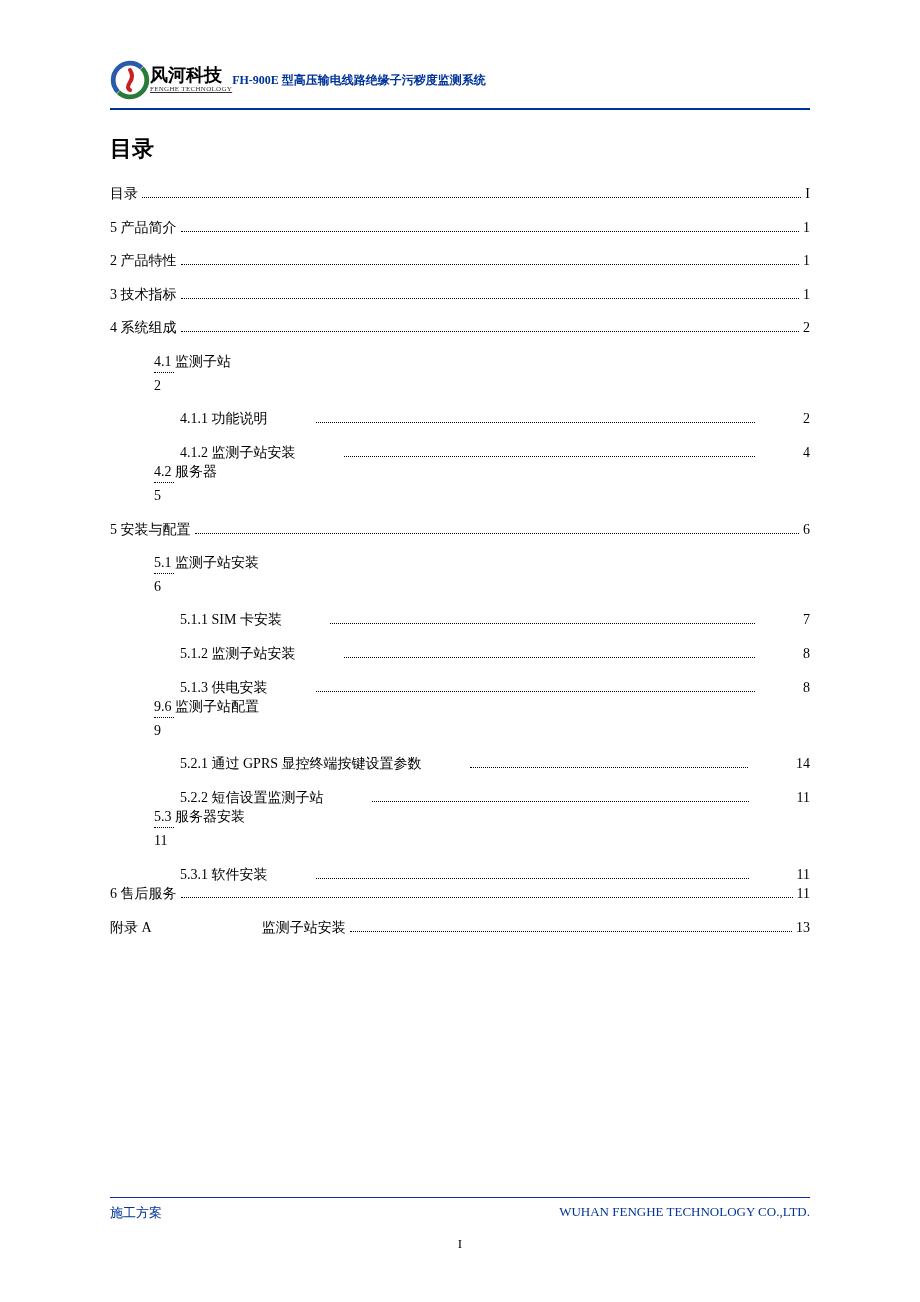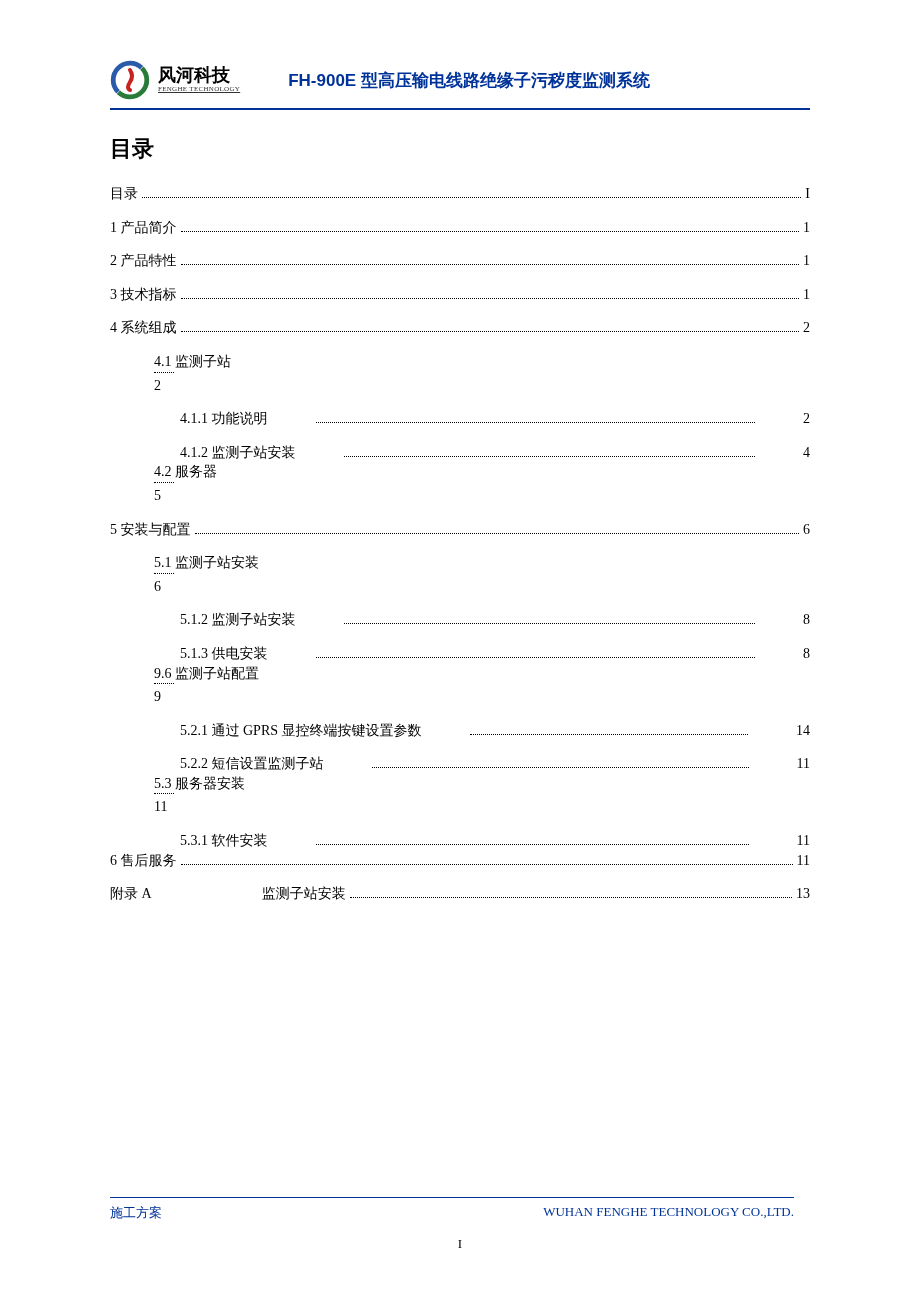--- a/index.html
+++ b/index.html
@@ -8,21 +8,21 @@
       background: #ffffff;
       width: 920px;
       height: 1302px;
       position: relative;
       padding: 60px 110px 60px 110px;
     }
     .header {
       display: flex;
       align-items: center;
       margin-bottom: 8px;
-      gap: 8px;
+      gap: 0;
     }
     .logo {
       width: 40px;
       height: 40px;
     }
     .company-text {
       display: flex;
       flex-direction: column;
       line-height: 1.1;
     }
@@ -32,24 +32,23 @@
       color: #000;
     }
     .company-sub {
       font-size: 7px;
       color: #333;
       letter-spacing: 0.3px;
       text-decoration: underline;
     }
     .doc-title {
       color: #003399;
-      font-size: 17px;
+      font-size: 12px;
       font-weight: bold;
-      margin-left: 40px;
-      font-family: Liberation Sans, sans-serif;
+      font-family: Liberation Serif, serif;
     }
     .header-line {
       border: none;
       border-top: 2px solid #003399;
       margin-bottom: 24px;
     }
     .section-title {
       font-size: 22px;
       font-weight: bold;
       color: #000;
@@ -86,21 +85,21 @@
       margin: 0 4px 3px 4px;
       min-width: 20px;
     }
     .page-num {
       white-space: nowrap;
     }
     .footer {
       position: absolute;
       bottom: 80px;
       left: 110px;
-      right: 126px;
+      right: 110px;
     }
     .footer-line {
       border: none;
       border-top: 1.5px solid #003399;
       margin-bottom: 6px;
     }
     .footer-content {
       display: flex;
       justify-content: space-between;
       font-size: 13px;
@@ -136,21 +135,21 @@
 
 <div class="toc">
 
   <div class="toc-item level1">
     <span class="toc-label">目录</span>
     <span class="dots"></span>
     <span class="page-num">I</span>
   </div>
 
   <div class="toc-item level1">
-    <span class="toc-label">1  产品简介</span>
+    <span class="toc-label">5  产品简介</span>
     <span class="dots"></span>
     <span class="page-num">1</span>
   </div>
 
   <div class="toc-item level1">
     <span class="toc-label">2  产品特性</span>
     <span class="dots"></span>
     <span class="page-num">1</span>
   </div>
 
@@ -195,20 +194,25 @@
     <span class="dots"></span>
     <span class="page-num">6</span>
   </div>
 
   <div class="toc-item level2">
     <span class="toc-label">5.1  监测子站安装</span>
     <span class="dots"></span>
     <span class="page-num">6</span>
   </div>
 
+  <div class="toc-item level3">
+    <span class="toc-label">5.1.1 SIM 卡安装</span>
+    <span class="dots"></span>
+    <span class="page-num">7</span>
+  </div>
 
   <div class="toc-item level3">
     <span class="toc-label">5.1.2  监测子站安装</span>
     <span class="dots"></span>
     <span class="page-num">8</span>
   </div>
 
   <div class="toc-item level3 tight">
     <span class="toc-label">5.1.3  供电安装</span>
     <span class="dots"></span>

